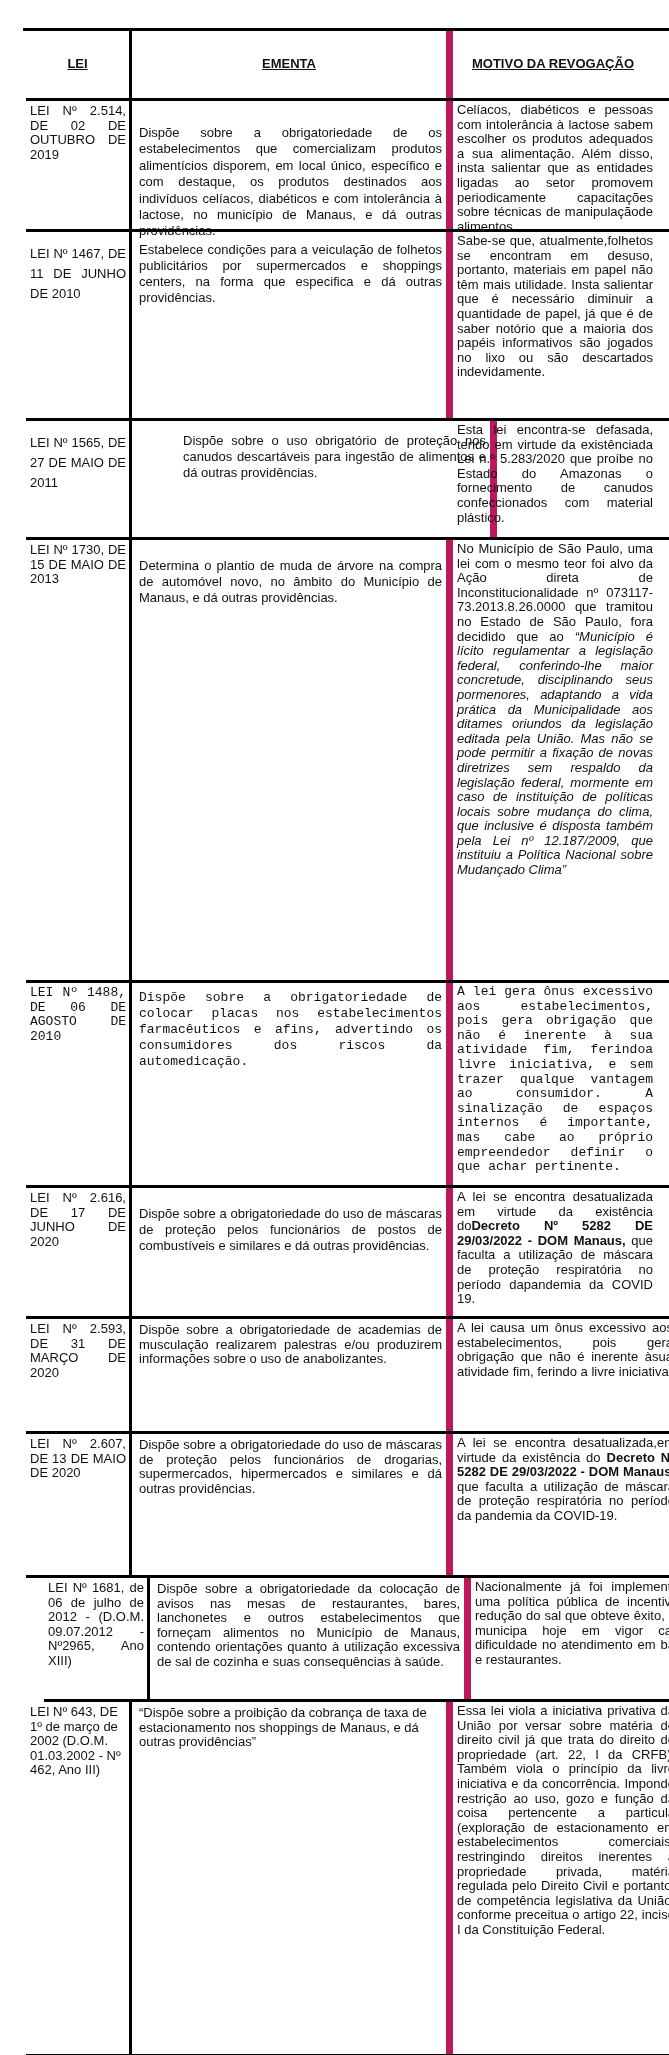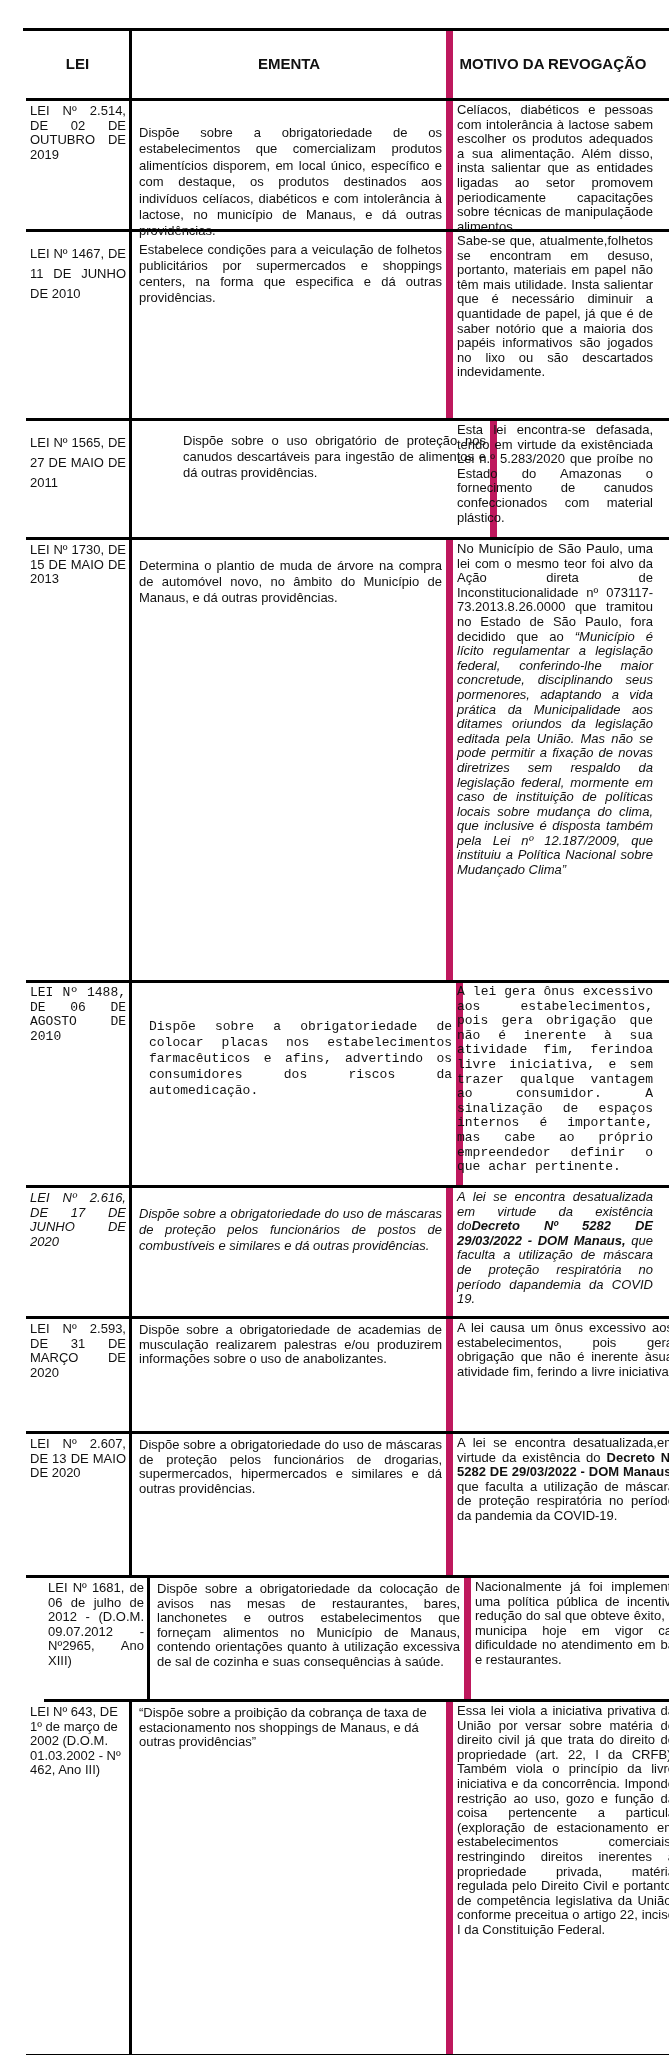--- a/index.html
+++ b/index.html
@@ -4,21 +4,21 @@
 <style>
   html, body { margin:0; padding:0; background:#ffffff; }
   body { width:669px; height:2055px; position:relative; overflow:hidden;
          font-family:"Liberation Sans", sans-serif; color:#111; }
   .table { position:absolute; left:23px; top:28px; width:643px; border-left:3px solid #000; border-top:3px solid #000; }
   .row { position:absolute; left:0; display:block; border-bottom:3px solid #000; box-sizing:border-box; }
   .cell { position:absolute; top:0; bottom:0; box-sizing:border-box; font-size:13px; line-height:14.6px; }
   .c1 { left:0; width:106px; padding:3px 3px 0 4px; border-right:3px solid #000; }
   .c2 { left:106px; width:321px; padding:3px 4px 0 7px; border-right:7px solid #be185d; text-align:justify; }
   .c3 { left:427px; width:200px; padding:2px 0 0 4px; text-align:justify; overflow:visible; white-space:normal; }
-  .hdr .cell { display:flex; align-items:center; justify-content:center; font-weight:bold; font-size:15px; padding:0; }
+  .hdr .cell { display:flex; align-items:center; justify-content:center; font-weight:bold; font-size:13px; padding:0;text-decoration:underline; }
   .c1.lei { text-align:justify; }
   .c2.mid2 { padding-top:24px; }
   .c2.top { padding-top:4px; }
   .em { font-style:italic; }
   .b { font-weight:bold; }
 </style>
 </head>
 <body>
 
 <div class="table">
@@ -56,26 +56,26 @@
     <div class="cell c2" style="padding-top:18px;line-height:16px;">Determina o plantio de muda de árvore na compra de automóvel novo, no âmbito do Município de Manaus, e dá outras providências.</div>
     <div class="cell c3">
       <span>No Município de São Paulo, uma lei com o mesmo teor foi alvo da Ação direta de Inconstitucionalidade nº 073117-73.2013.8.26.0000 que tramitou no Estado de São Paulo, fora decidido que ao</span>
       <span class="em">“Município é lícito regulamentar a legislação federal, conferindo-lhe maior concretude, disciplinando seus pormenores, adaptando a vida prática da Municipalidade aos ditames oriundos da legislação editada pela União. Mas não se pode permitir a fixação de novas diretrizes sem respaldo da legislação federal, mormente em caso de instituição de políticas locais sobre mudança do clima, que inclusive é disposta também pela Lei nº 12.187/2009, que instituiu a Política Nacional sobre Mudançado Clima”</span>
     </div>
 
   </div>
 
   <div class="row" style="top:952px;width:643px;height:205px;font-family:Liberation Mono, monospace;">
     <div class="cell c1 lei">LEI Nº 1488, DE 06 DE AGOSTO DE 2010</div>
-    <div class="cell c2" style="padding-top:36px;line-height:16px;margin-left:10px;">Dispõe sobre a obrigatoriedade de colocar placas nos estabelecimentos farmacêuticos e afins, advertindo os consumidores dos riscos da automedicação.</div>
+    <div class="cell c2" style="padding-top:7px;line-height:16px;">Dispõe sobre a obrigatoriedade de colocar placas nos estabelecimentos farmacêuticos e afins, advertindo os consumidores dos riscos da automedicação.</div>
     <div class="cell c3">A lei gera ônus excessivo aos estabelecimentos, pois gera obrigação que não é inerente à sua atividade fim, ferindoa livre iniciativa, e sem trazer qualque vantagem ao consumidor. A sinalização de espaços internos é importante, mas cabe ao próprio empreendedor definir o que achar pertinente.</div>
 
   </div>
 
-  <div class="row" style="top:1157px;width:643px;height:131px;font-style:italic;">
+  <div class="row" style="top:1157px;width:643px;height:131px;">
     <div class="cell c1 lei">LEI Nº 2.616, DE 17 DE JUNHO DE 2020</div>
     <div class="cell c2" style="padding-top:18px;line-height:16px;">Dispõe sobre a obrigatoriedade do uso de máscaras de proteção pelos funcionários de postos de combustíveis e similares e dá outras providências.</div>
     <div class="cell c3">
       <span>A lei se encontra desatualizada em virtude da existência do</span><span class="b">Decreto Nº 5282 DE 29/03/2022 - DOM Manaus,</span><span> que faculta a utilização de máscara de proteção respiratória no período dapandemia da COVID 19.</span>
     </div>
 
   </div>
 
   <div class="row" style="top:1288px;width:643px;height:115px;">
     <div class="cell c1 lei">LEI Nº 2.593, DE 31 DE MARÇO DE 2020</div>

